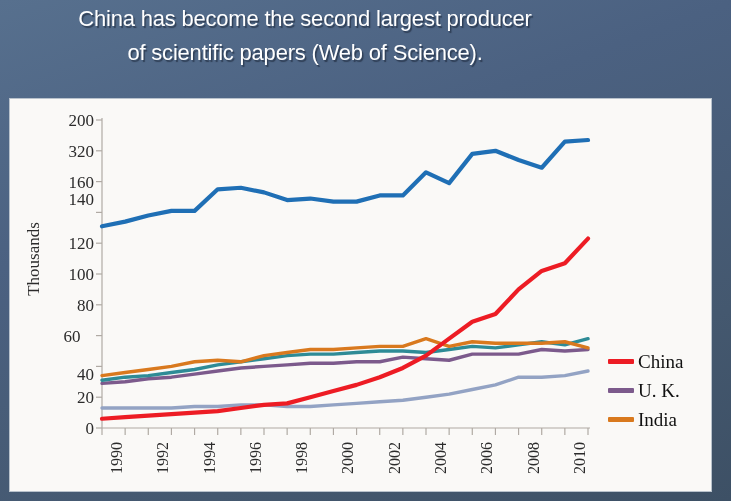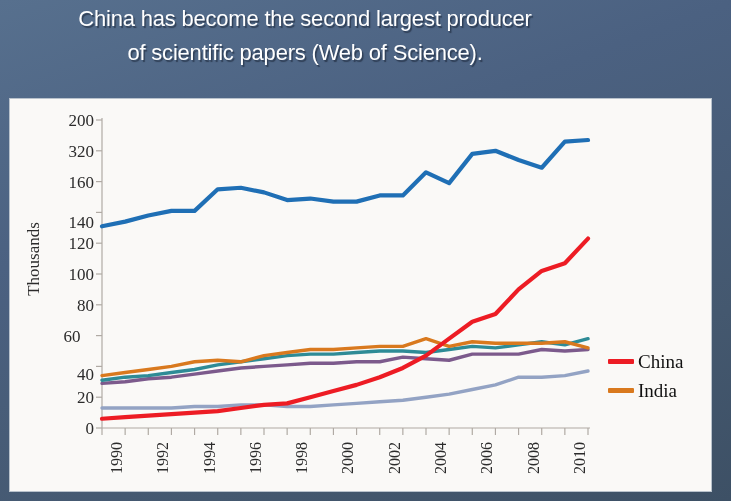--- a/index.html
+++ b/index.html
@@ -135,21 +135,21 @@
   <div id="chart-panel">
 
     <div id="plot-wrap">
 
       <div class="axis-title">Thousands</div>
 
       <div id="ytick-col">
           <div class="ytick-label" style="top: 13px;">200</div>
           <div class="ytick-label" style="top: 43.8px;">320</div>
           <div class="ytick-label" style="top: 74.6px;">160</div>
-          <div class="ytick-label" style="top: 115px;">140</div>
+          <div class="ytick-label" style="top: 92px;">140</div>
           <div class="ytick-label" style="top: 136.2px;">120</div>
           <div class="ytick-label" style="top: 167px;">100</div>
           <div class="ytick-label" style="top: 197.8px;">80</div>
           <div class="ytick-label" style="top: 228.6px; text-align: center;">60</div>
           <div class="ytick-label" style="top: 267px;">40</div>
           <div class="ytick-label" style="top: 290.2px;">20</div>
           <div class="ytick-label" style="top: 321px;">0</div>
         </div>
 
       <div id="xtick-labels">
@@ -211,20 +211,24 @@
         </svg>
 
     </div>
 
     <div id="legend">
         <div class="legend-row">
           <span class="legend-swatch" style="background: rgb(237, 28, 36);"></span>
           <span class="legend-label">China</span>
         </div>
         <div class="legend-row">
+          <span class="legend-swatch" style="background: rgb(124, 90, 140);"></span>
+          <span class="legend-label">U. K.</span>
+        </div>
+        <div class="legend-row">
           <span class="legend-swatch" style="background: rgb(217, 121, 30);"></span>
           <span class="legend-label">India</span>
         </div>
       </div>
 
   </div>
 
 </div>
 
 </body></html>

